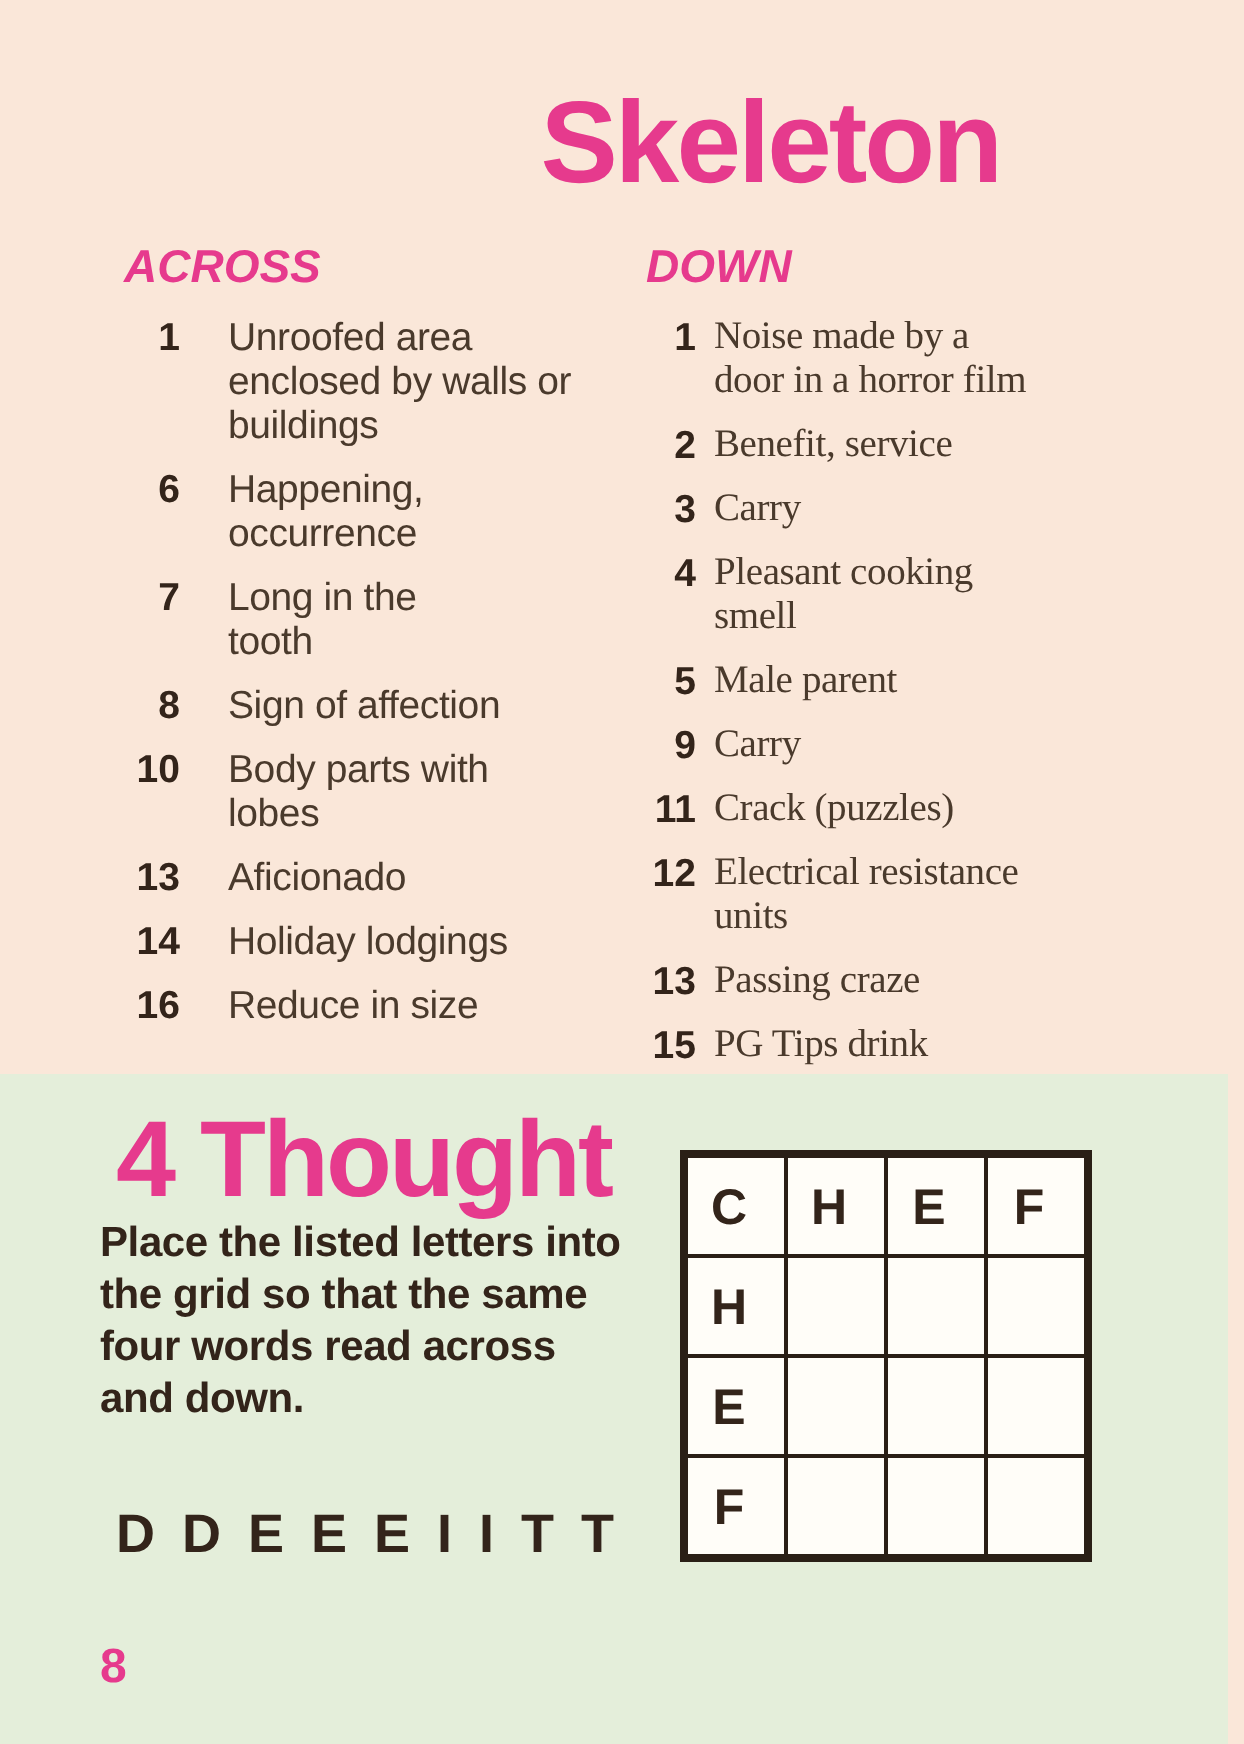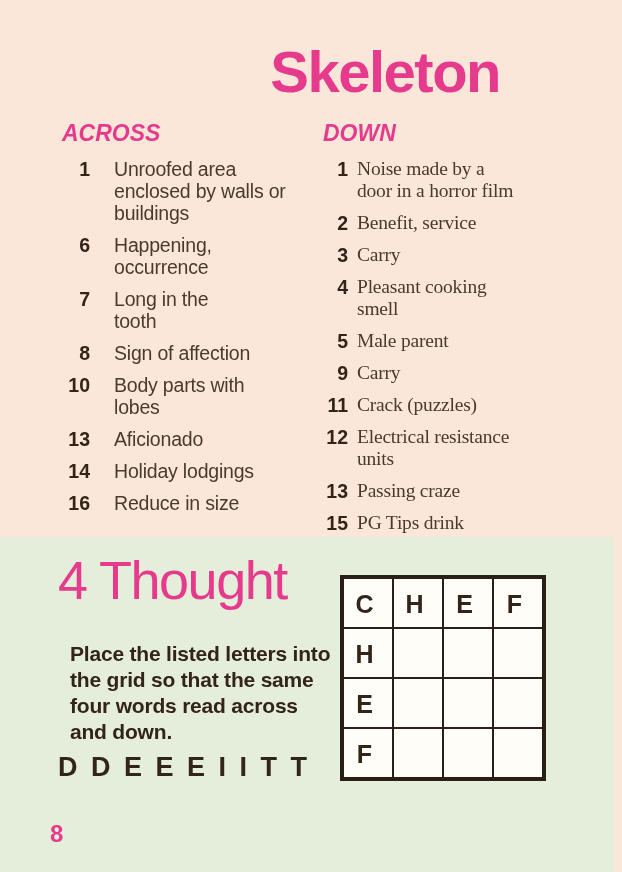--- a/index.html
+++ b/index.html
@@ -37,27 +37,27 @@
   }
   .across .clue .txt { margin-left:24px; width:205px; }
   .down   .clue .txt { margin-left:9px; width:225px;font-family:Liberation Serif, serif; }
 
   .panel {
     position:absolute; left:0; top:537px; width:614px; height:335px;
     background:var(--panel-bg);
   }
   .panel-title {
     position:absolute; left:58px; top:549px;
-    font-size:54px; font-weight:normal; letter-spacing:-1.5px;
+    font-size:54px; font-weight:bold; letter-spacing:-1.5px;
     color:var(--accent);
   }
   .instructions {
-    position:absolute; left:70px; top:609px; width:270px;
+    position:absolute; left:50px; top:609px; width:270px;
     font-size:21px; line-height:26px; font-weight:bold;
-    color:var(--ink-strong); white-space:pre-line; letter-spacing:-0.2px;margin-top:32px;
+    color:var(--ink-strong); white-space:pre-line; letter-spacing:-0.2px;
   }
   .letter-bank {
     position:absolute; left:58px; top:752px;
     font-size:27px; font-weight:bold; letter-spacing:3px;
     color:var(--ink-strong);
   }
   .grid {
     position:absolute; left:340px; top:575px;
     display:grid;
     grid-template-columns:repeat(4,50px);

